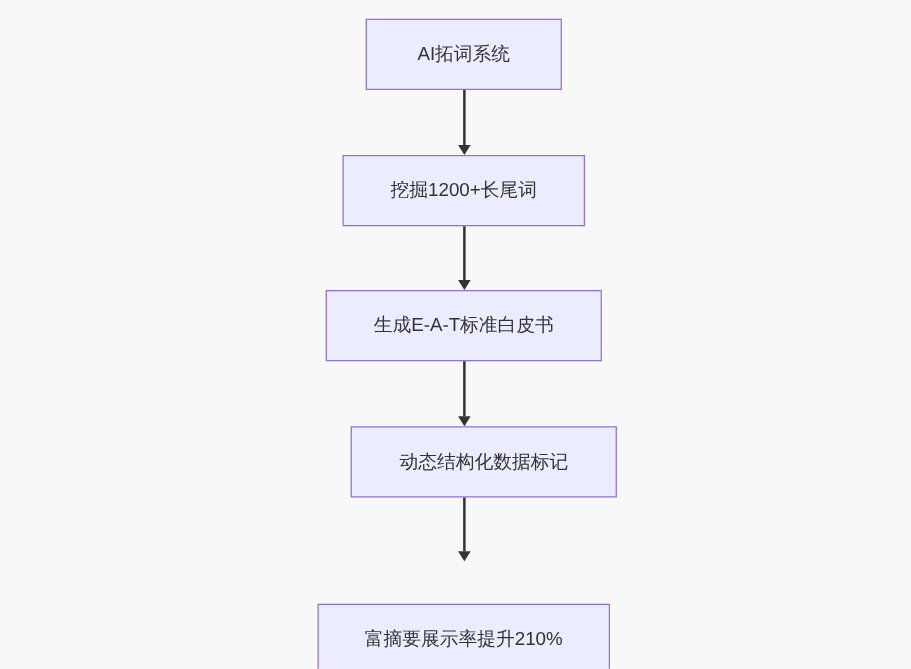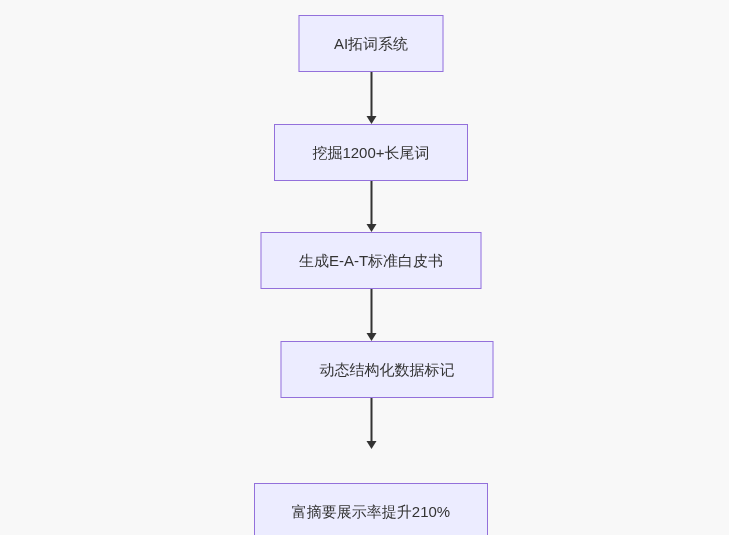--- a/index.html
+++ b/index.html
@@ -29,21 +29,21 @@
     display: flex;
     align-items: center;
     justify-content: center;
   }
   .node-label {
     color: var(--text, #333333);
     font-size: 15px;
     line-height: 1;
     white-space: nowrap;
   }
-  .n1 { top: 15px;  width: 145px; }
+  .n1 { top: 15px;  width: 157px; }
   .n2 { top: 124px; width: 194px; align-items: center; }
   .n3 { top: 232px; width: 221px; }
   .n4 { top: 341px; width: 213px; margin-left: 16px; }
   .n5 { top: 449px; width: 234px; margin-top: 34px; }
   .edge {
     position: absolute;
     left: 371px;
     transform: translateX(-50%);
     width: 11px;
     display: flex;

